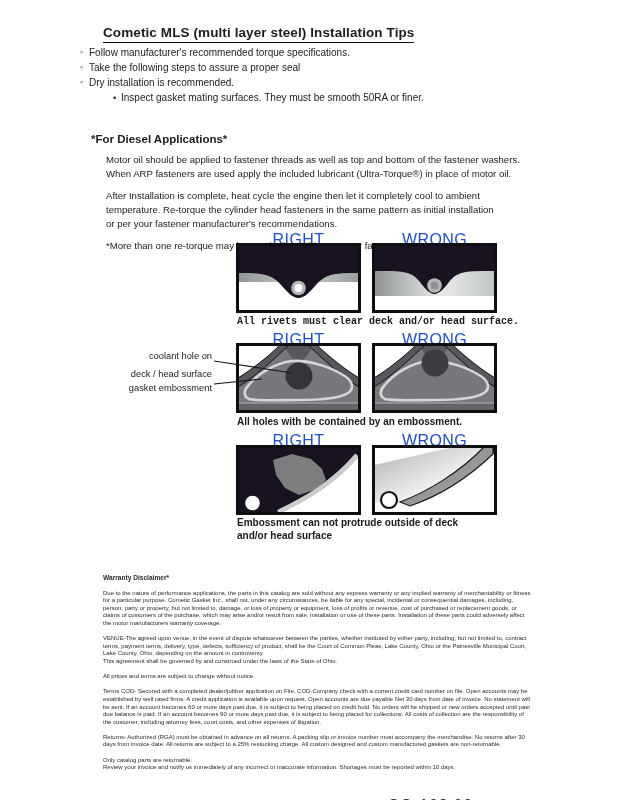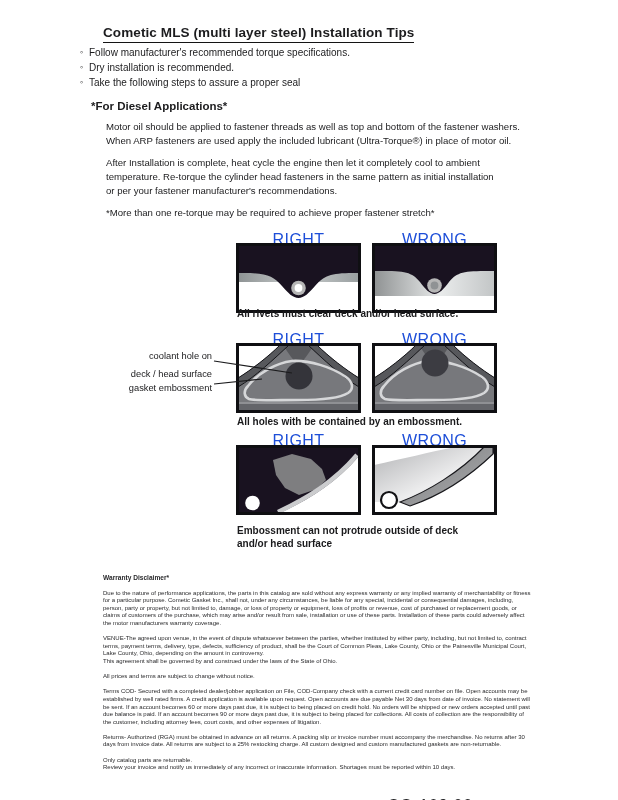--- a/index.html
+++ b/index.html
@@ -11,21 +11,21 @@
   .preline{white-space:pre-line;}
   
   .title{left:103px;top:25px;font-size:13.5px;font-weight:bold;border-bottom:1.5px solid #141414;padding-bottom:2px;letter-spacing:.1px;}
   
   .bullets{left:80px;top:45px;width:470px;font-size:10px;line-height:15px;}
   .bullet{position:relative;padding-left:9px;}
   .bullet::before{content:"◦";position:absolute;left:0;top:0;font-size:9px;}
   .subbullet{position:relative;margin-left:33px;padding-left:8px;}
   .subbullet::before{content:"•";position:absolute;left:0;top:0;font-size:9.5px;}
   
-  .diesel{left:91px;top:99px;width:470px;font-size:9.6px;line-height:14px;}
+  .diesel{left:91px;top:132px;width:470px;font-size:9.6px;line-height:14px;}
   .diesel h2{font-size:11.5px;font-weight:bold;margin:0 0 7px 0;}
   .diesel p{margin:0 0 8px 15px;}
   
   .dg-row{left:0;width:618px;}
   .dg-label{position:absolute;width:125px;text-align:center;font-size:16px;font-weight:500;letter-spacing:.4px;color:#1d4ed8;}
   .dg-box{position:absolute;width:125px;height:70px;}
   .dg-caption{position:absolute;left:237px;font-size:10px;font-weight:600;line-height:12.5px;color:#1a1a1c;}
   .anno{position:absolute;text-align:right;font-size:9.3px;line-height:18px;color:#1a1a1c;}
   .leader{position:absolute;left:0;top:0;pointer-events:none;}
   
@@ -37,22 +37,23 @@
 </style>
 </head>
 <body>
 
 <div id="page">
 
   <div class="abs title">Cometic MLS (multi layer steel) Installation Tips</div>
 
   <div class="abs bullets">
     <div class="bullet">Follow manufacturer's recommended torque specifications.</div>
+    <div class="bullet">Take the following steps to assure a proper seal</div>
     <div class="bullet">Dry installation is recommended.</div>
-    <div class="bullet">Take the following steps to assure a proper seal</div>
+    <div class="subbullet">Inspect gasket mating surfaces.  They must be smooth 50RA or finer.</div>
   </div>
 
   <div class="abs diesel">
     <h2>*For Diesel Applications*</h2>
     <p class="preline">Motor oil should be applied to fastener threads as well as top and bottom of the fastener washers.
 When ARP fasteners are used apply the included lubricant (Ultra-Torque®) in place of motor oil.</p>
     <p class="preline">After Installation is complete, heat cycle the engine then let it completely cool to ambient
 temperature. Re-torque the cylinder head fasteners in the same pattern as initial installation
 or per your fastener manufacturer's recommendations.</p>
     <p class="preline">*More than one re-torque may be required to achieve proper fastener stretch*</p>
@@ -89,21 +90,21 @@
       </defs>
       <rect x="0" y="0" width="125" height="70" fill="#191220"></rect>
       <rect x="2" y="28" width="121" height="25" fill="url(#gB)"></rect>
       <rect x="2" y="53" width="121" height="15" fill="#ffffff"></rect>
       <path d="M8,16 L117,16 L117,28 C92,28 85,29 77,39 C72,46 67,51 62.5,51 C58,51 53,46 48,39 C40,29 33,28 8,28 Z" fill="#191220"></path>
       <circle cx="62.5" cy="42.5" r="7.3" fill="#b6b6b6"></circle>
       <circle cx="62.5" cy="42.5" r="3.9" fill="#8f9294"></circle>
       <rect x="1.5" y="1.5" width="122" height="67" fill="none" stroke="#0f0f12" stroke-width="3"></rect>
     </svg>
 
-    <div class="dg-caption" style="top:77px;">All rivets must clear deck and/or head surface.</div>
+    <div class="dg-caption" style="top:85px;font-family:Liberation Mono, monospace;">All rivets must clear deck and/or head surface.</div>
   </div>
 
   <div class="abs dg-row" style="top:331px;height:101px;">
     <div class="dg-label" style="left:236px;top:0;">RIGHT</div>
     <div class="dg-label" style="left:372px;top:0;">WRONG</div>
 
     <div class="anno preline" style="left:100px;top:16px;width:112px;">coolant hole on
 deck / head surface</div>
     <div class="anno" style="left:100px;top:48px;width:112px;">gasket embossment</div>
 
@@ -169,21 +170,21 @@
         </linearGradient>
       </defs>
       <rect x="0" y="0" width="125" height="70" fill="#ffffff"></rect>
       <path d="M83,2 L123,2 L123,9 C110,6.5 96,4.5 83,2 Z" fill="#191220"></path>
       <path d="M2,20 C30,14 58,7 83,2 L112,2 C88,27 55,47 28,57 L2,57 Z" fill="url(#gC)"></path>
       <path d="M28,57 C55,47 88,27 112,2 L121,2 L121,9 C97,32 67,51 38,61 Z" fill="url(#gD)" stroke="#17171b" stroke-width="1.1"></path>
       <circle cx="17" cy="55" r="8" fill="#ffffff" stroke="#121215" stroke-width="2.2"></circle>
       <rect x="1.5" y="1.5" width="122" height="67" fill="none" stroke="#0f0f12" stroke-width="3"></rect>
     </svg>
 
-    <div class="dg-caption preline" style="top:85px;margin-top:8px;">Embossment can not protrude outside of deck
+    <div class="dg-caption preline" style="top:85px;">Embossment can not protrude outside of deck
 and/or head surface</div>
   </div>
 
   <div class="abs warranty">
     <h3>Warranty Disclaimer*</h3>
     <p class="preline">Due to the nature of performance applications, the parts in this catalog are sold without any express warranty or any implied warranty of merchantability or fitness for a particular purpose.  Cometic Gasket Inc., shall not, under any circumstances, be liable for any special, incidental or consequential damages, including, person, party or property, but not limited to, damage, or loss of property or equipment, loss of profits or revenue, cost of purchased or replacement goods, or claims of customers of the purchase, which may arise and/or result from sale, installation or use of these parts.  Installation of these parts could adversely affect the motor manufacturers warranty coverage.</p>
     <p class="preline">VENUE-The agreed upon venue, in the event of dispute whatsoever between the parties, whether instituted by either party, including, but not limited to, contract terms, payment terms, delivery, type, defects, sufficiency of product, shall be the Court of Common Pleas, Lake County, Ohio or the Painesville Municipal Court, Lake County, Ohio, depending on the amount in controversy.
 This agreement shall be governed by and construed under the laws of the State of Ohio.</p>
     <p class="preline">All prices and terms are subject to change without notice.</p>
     <p class="preline">Terms COD- Secured with a completed dealer/jobber application on File, COD-Company check with a current credit card number on file.  Open accounts may be established by well rated firms.  A credit application is available upon request.  Open accounts are due payable Net 30 days from date of invoice.  No statement will be sent.  If an account becomes 60 or more days past due, it is subject to being placed on credit hold.  No orders will be shipped or new orders accepted until past due balance is paid.  If an account becomes 90 or more days past due, it is subject to being placed for collections.  All costs of collection are the responsibility of the customer, including attorney fees, court costs, and other expenses of litigation.</p>

